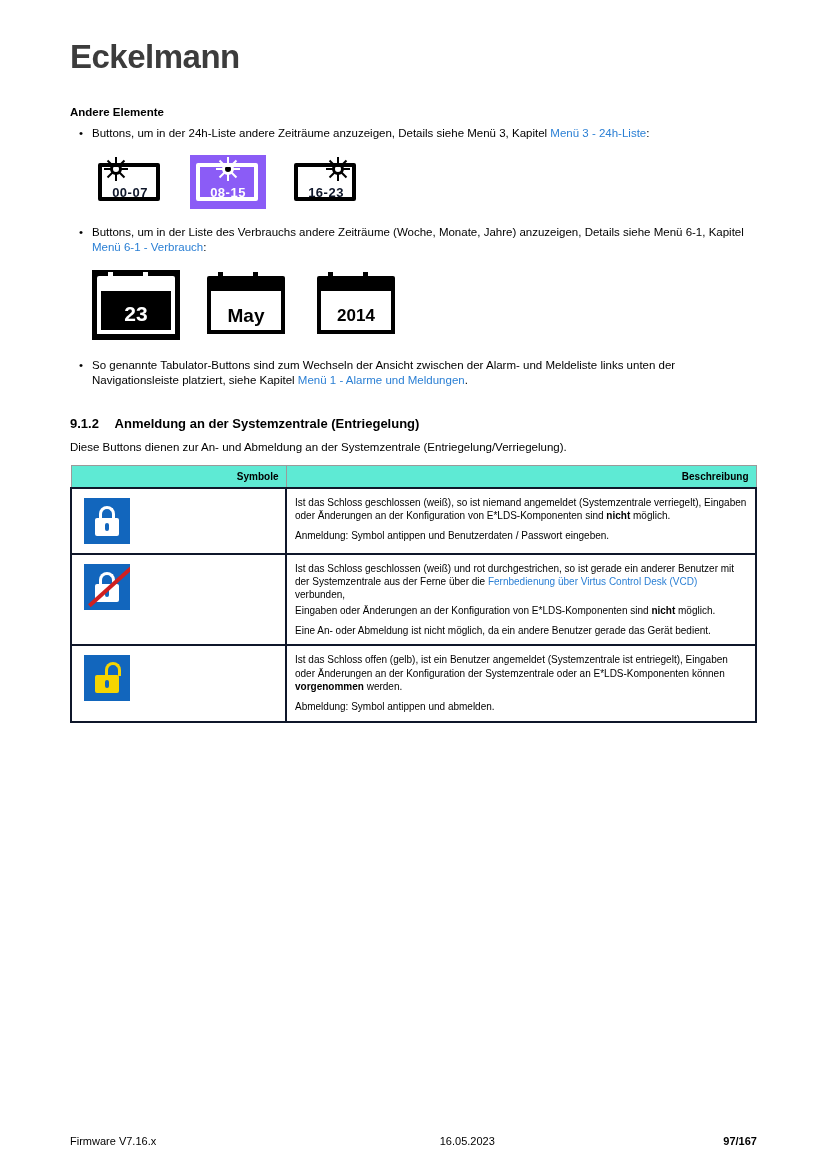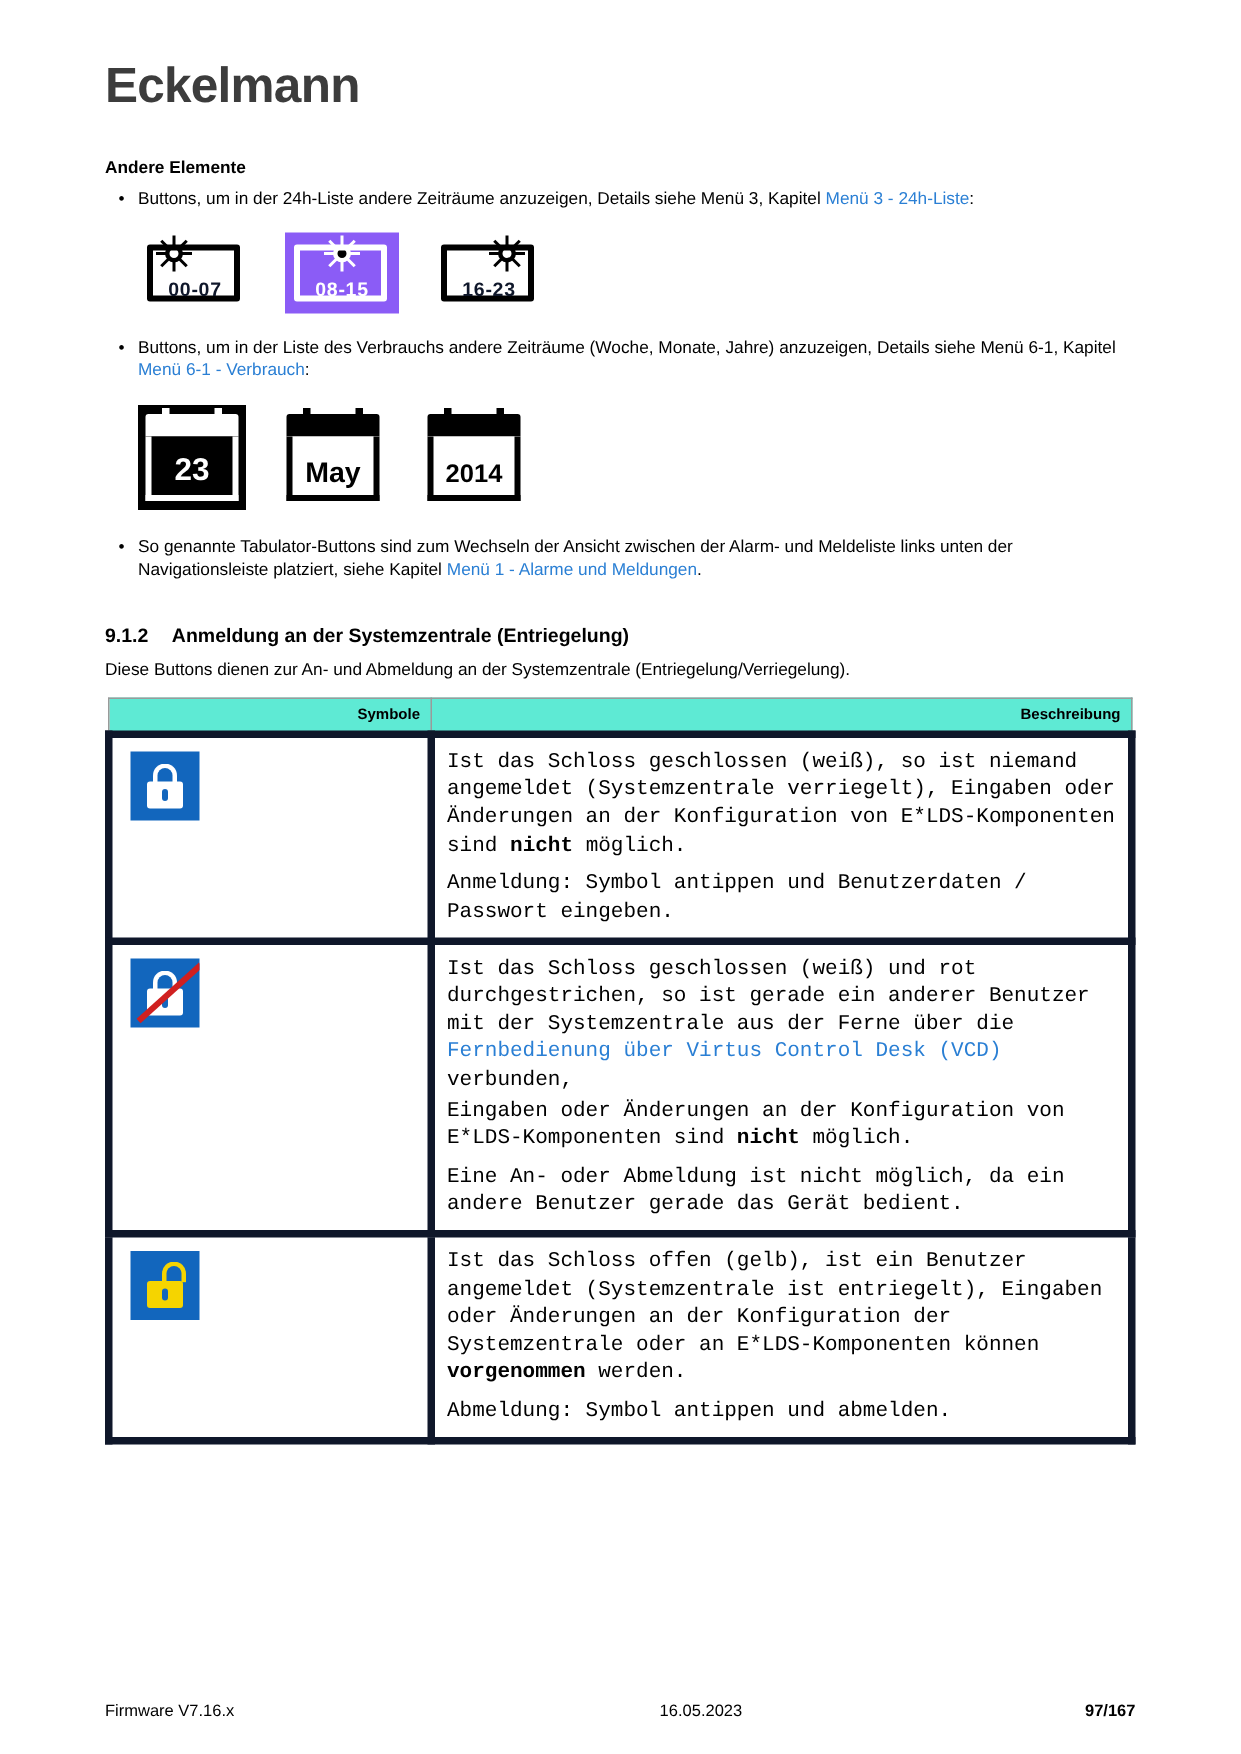--- a/index.html
+++ b/index.html
@@ -133,21 +133,21 @@
     font-size: 13px;
     font-weight: bold;
     font-family: "Liberation Sans", sans-serif;
     color: #0f172a;
     letter-spacing: 0.5px;
   }
   .tb.inverted .label { color: #ffffff; }
 
   
   .cal {
-    width: 72px;
+    width: 88px;
     height: 70px;
     position: relative;
     box-sizing: border-box;
   }
   .cal.inverted { background: #000000; }
   .cal .top {
     position: absolute;
     left: 5px;
     top: 6px;
     right: 5px;
@@ -202,26 +202,25 @@
   }
   table.symbols th {
     background: #5eead4;
     border: 1px solid #9a9a9a;
     font-size: 10px;
     font-weight: bold;
     text-align: right;
     padding: 5px 7px;
   }
   table.symbols td {
-    border: 5px solid #0f172a;
-    font-size: 14px;
+    border: 2px solid #0f172a;
+    font-size: 10px;
     vertical-align: top;
     padding: 7px 8px;
     line-height: 1.33;
-    font-family: Liberation Mono, monospace;
   }
   table.symbols td.sym {
     width: 200px;
     padding: 9px 0 9px 12px;
   }
   table.symbols td p {
     margin: 0 0 7px 0;
   }
   table.symbols td p:last-child { margin-bottom: 0; }
 

